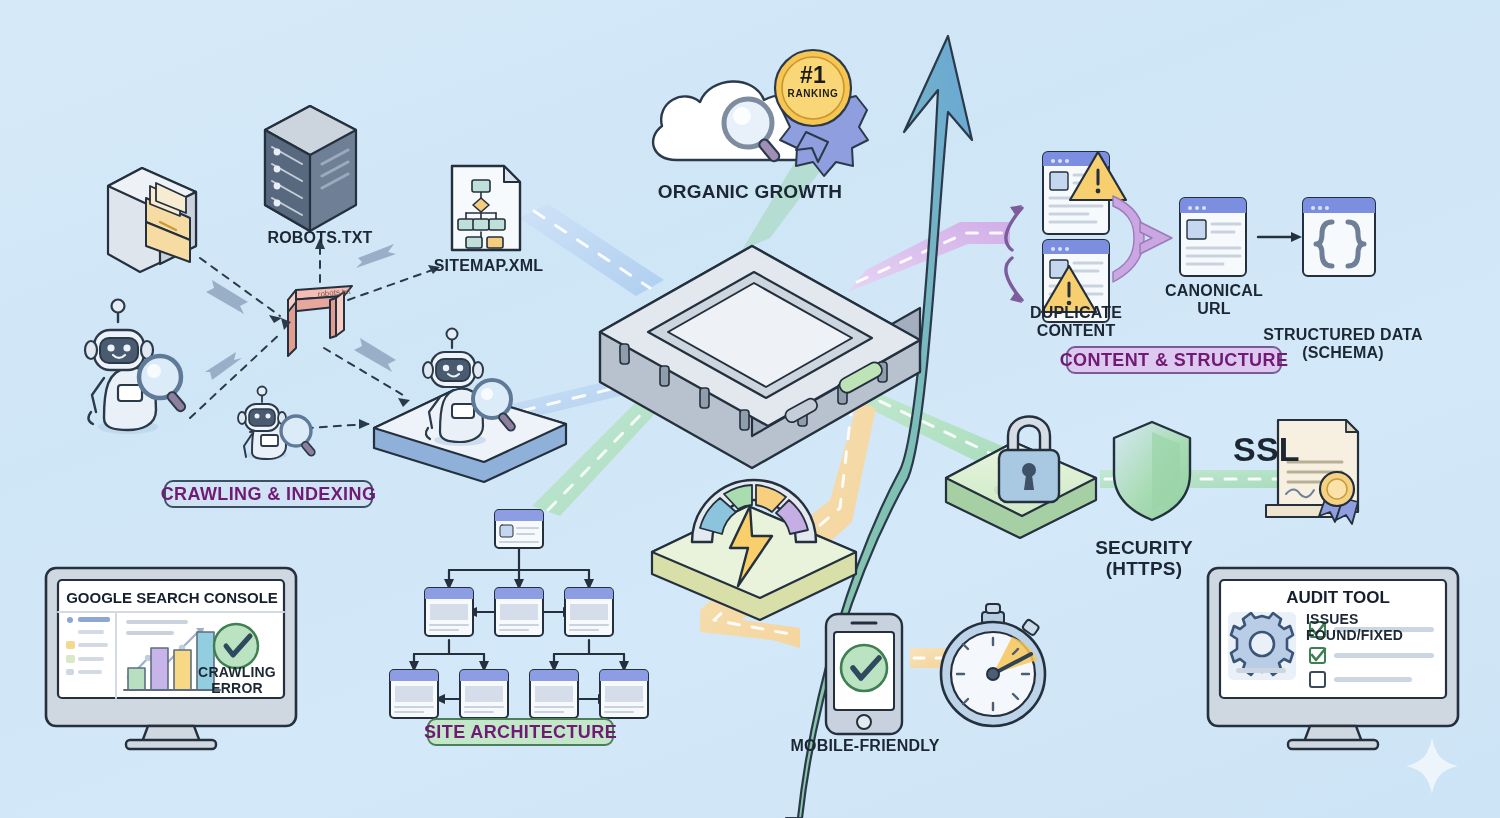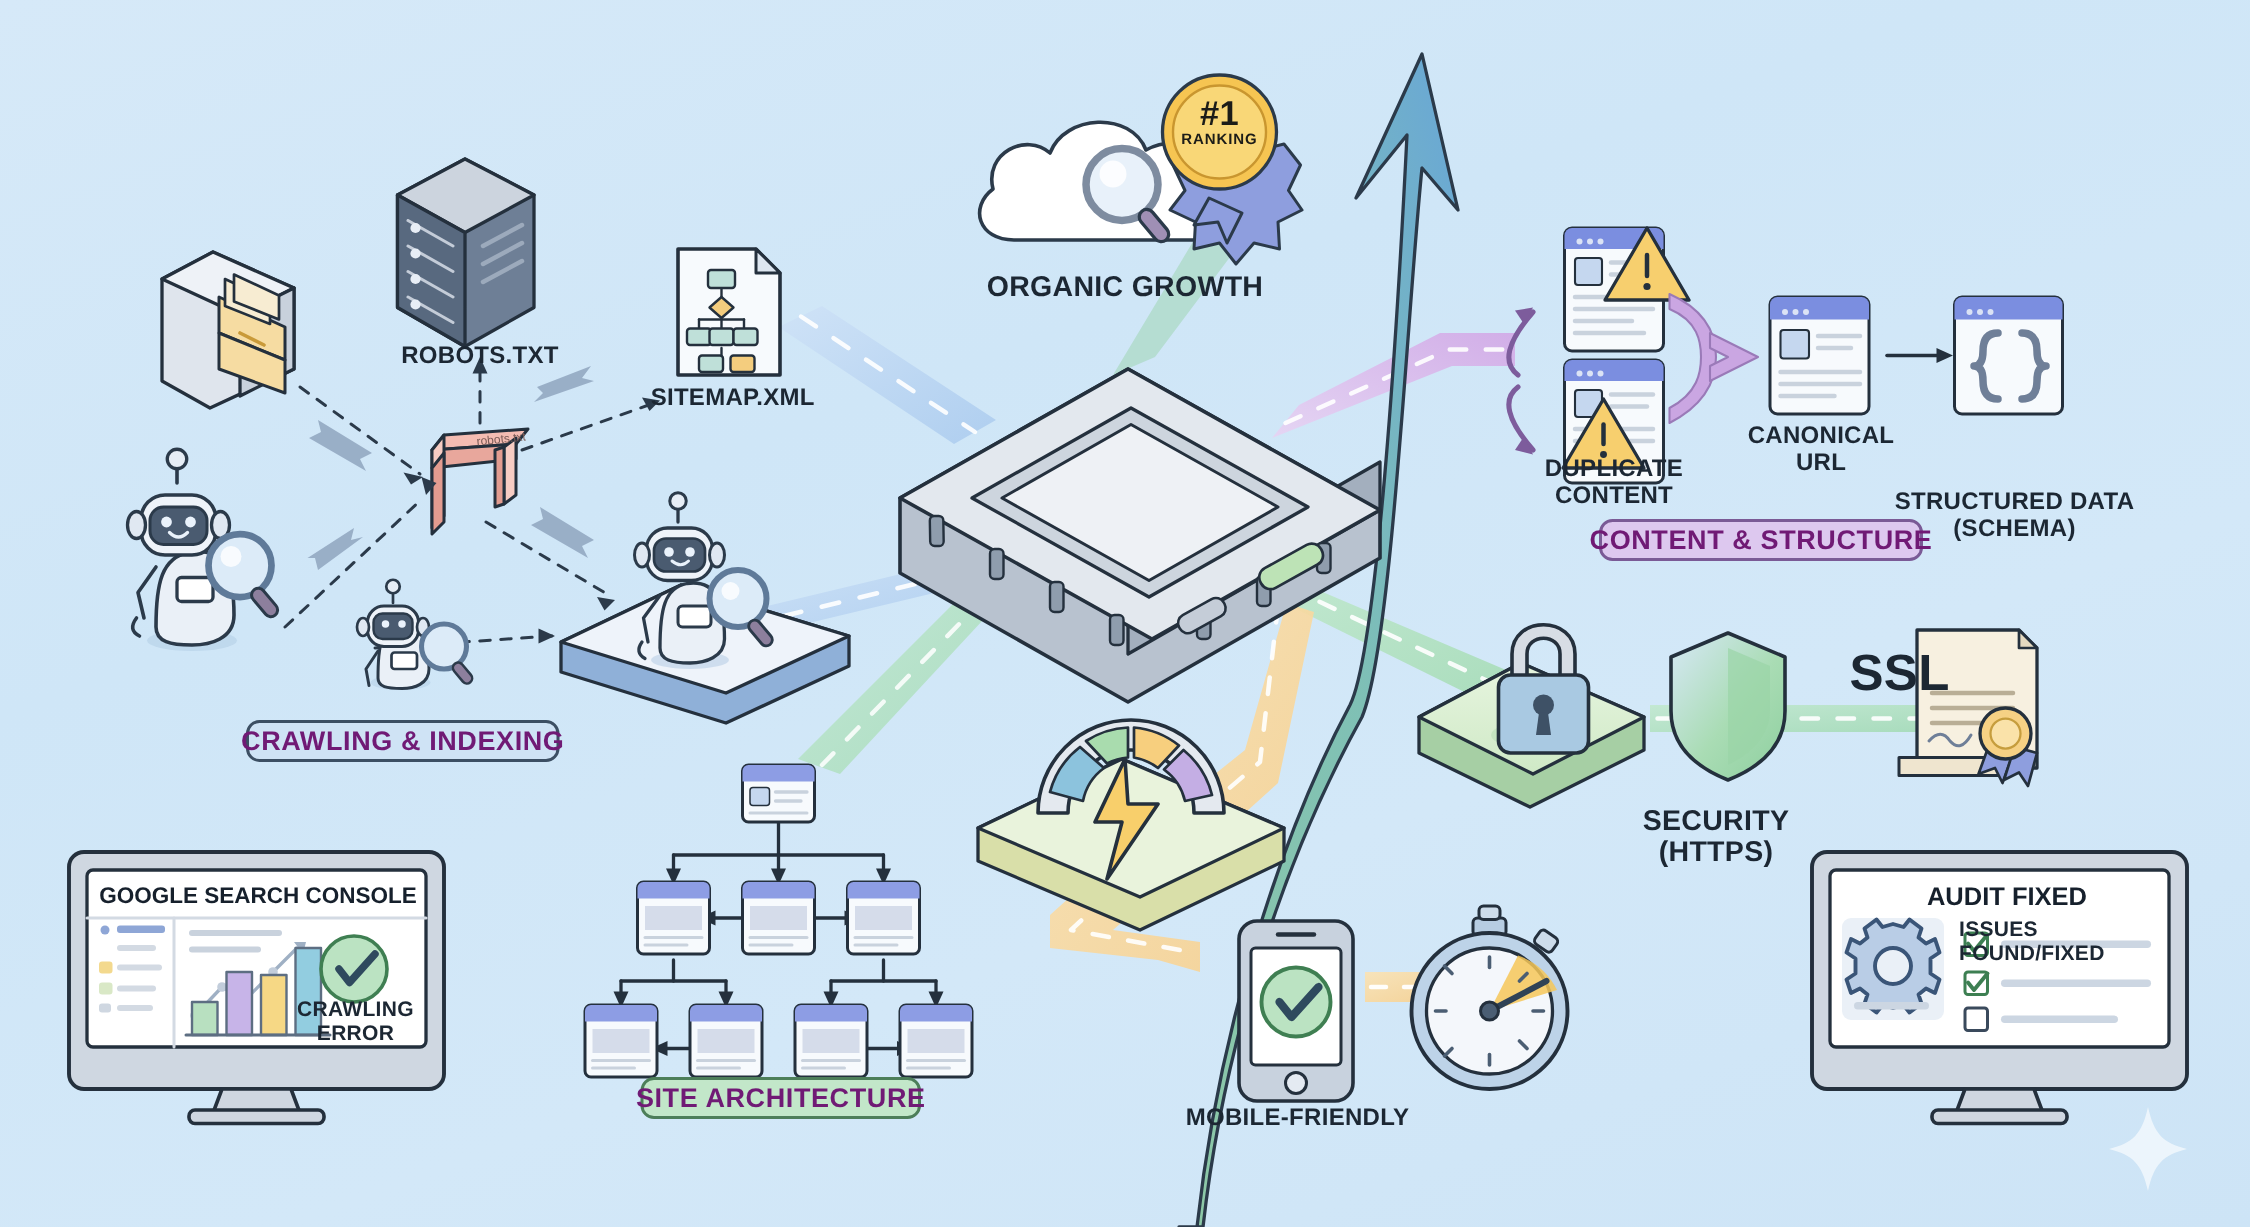--- a/index.html
+++ b/index.html
@@ -752,20 +752,20 @@
 
 <div class="lbl" style="left:793px; top:63px; width:40px; font-size:23px; color:#1c1c18;">#1</div>
 <div class="lbl" style="left:785px; top:88px; width:56px; font-size:10px; letter-spacing:.6px; color:#1c1c18;">RANKING</div>
 
 <div class="lbl" style="left:1233px; top:430px; width:56px; font-size:34px;">SSL</div>
 
 <div class="screen-title" style="left:66px; top:589px; width:212px; font-size:15px;">GOOGLE SEARCH CONSOLE</div>
 <div class="lbl lbl-sm" style="left:198px; top:665px; width:78px;">CRAWLING
 ERROR</div>
 
-<div class="screen-title" style="left:1232px; top:588px; width:212px; font-size:17px;">AUDIT FIXED</div>
+<div class="screen-title" style="left:1232px; top:588px; width:212px; font-size:17px;">AUDIT TOOL</div>
 <div class="lbl lbl-sm" style="left:1306px; top:612px; width:140px; text-align:left;">ISSUES FOUND/FIXED</div>
 
 <div class="pill pill-blue" style="left:164px; top:480px; width:209px; height:28px;">CRAWLING &amp; INDEXING</div>
 <div class="pill pill-purple" style="left:1066px; top:346px; width:216px; height:28px;">CONTENT &amp; STRUCTURE</div>
 <div class="pill pill-green" style="left:427px; top:718px; width:187px; height:28px;">SITE ARCHITECTURE</div>
 
 </div>
 
 </body></html>

